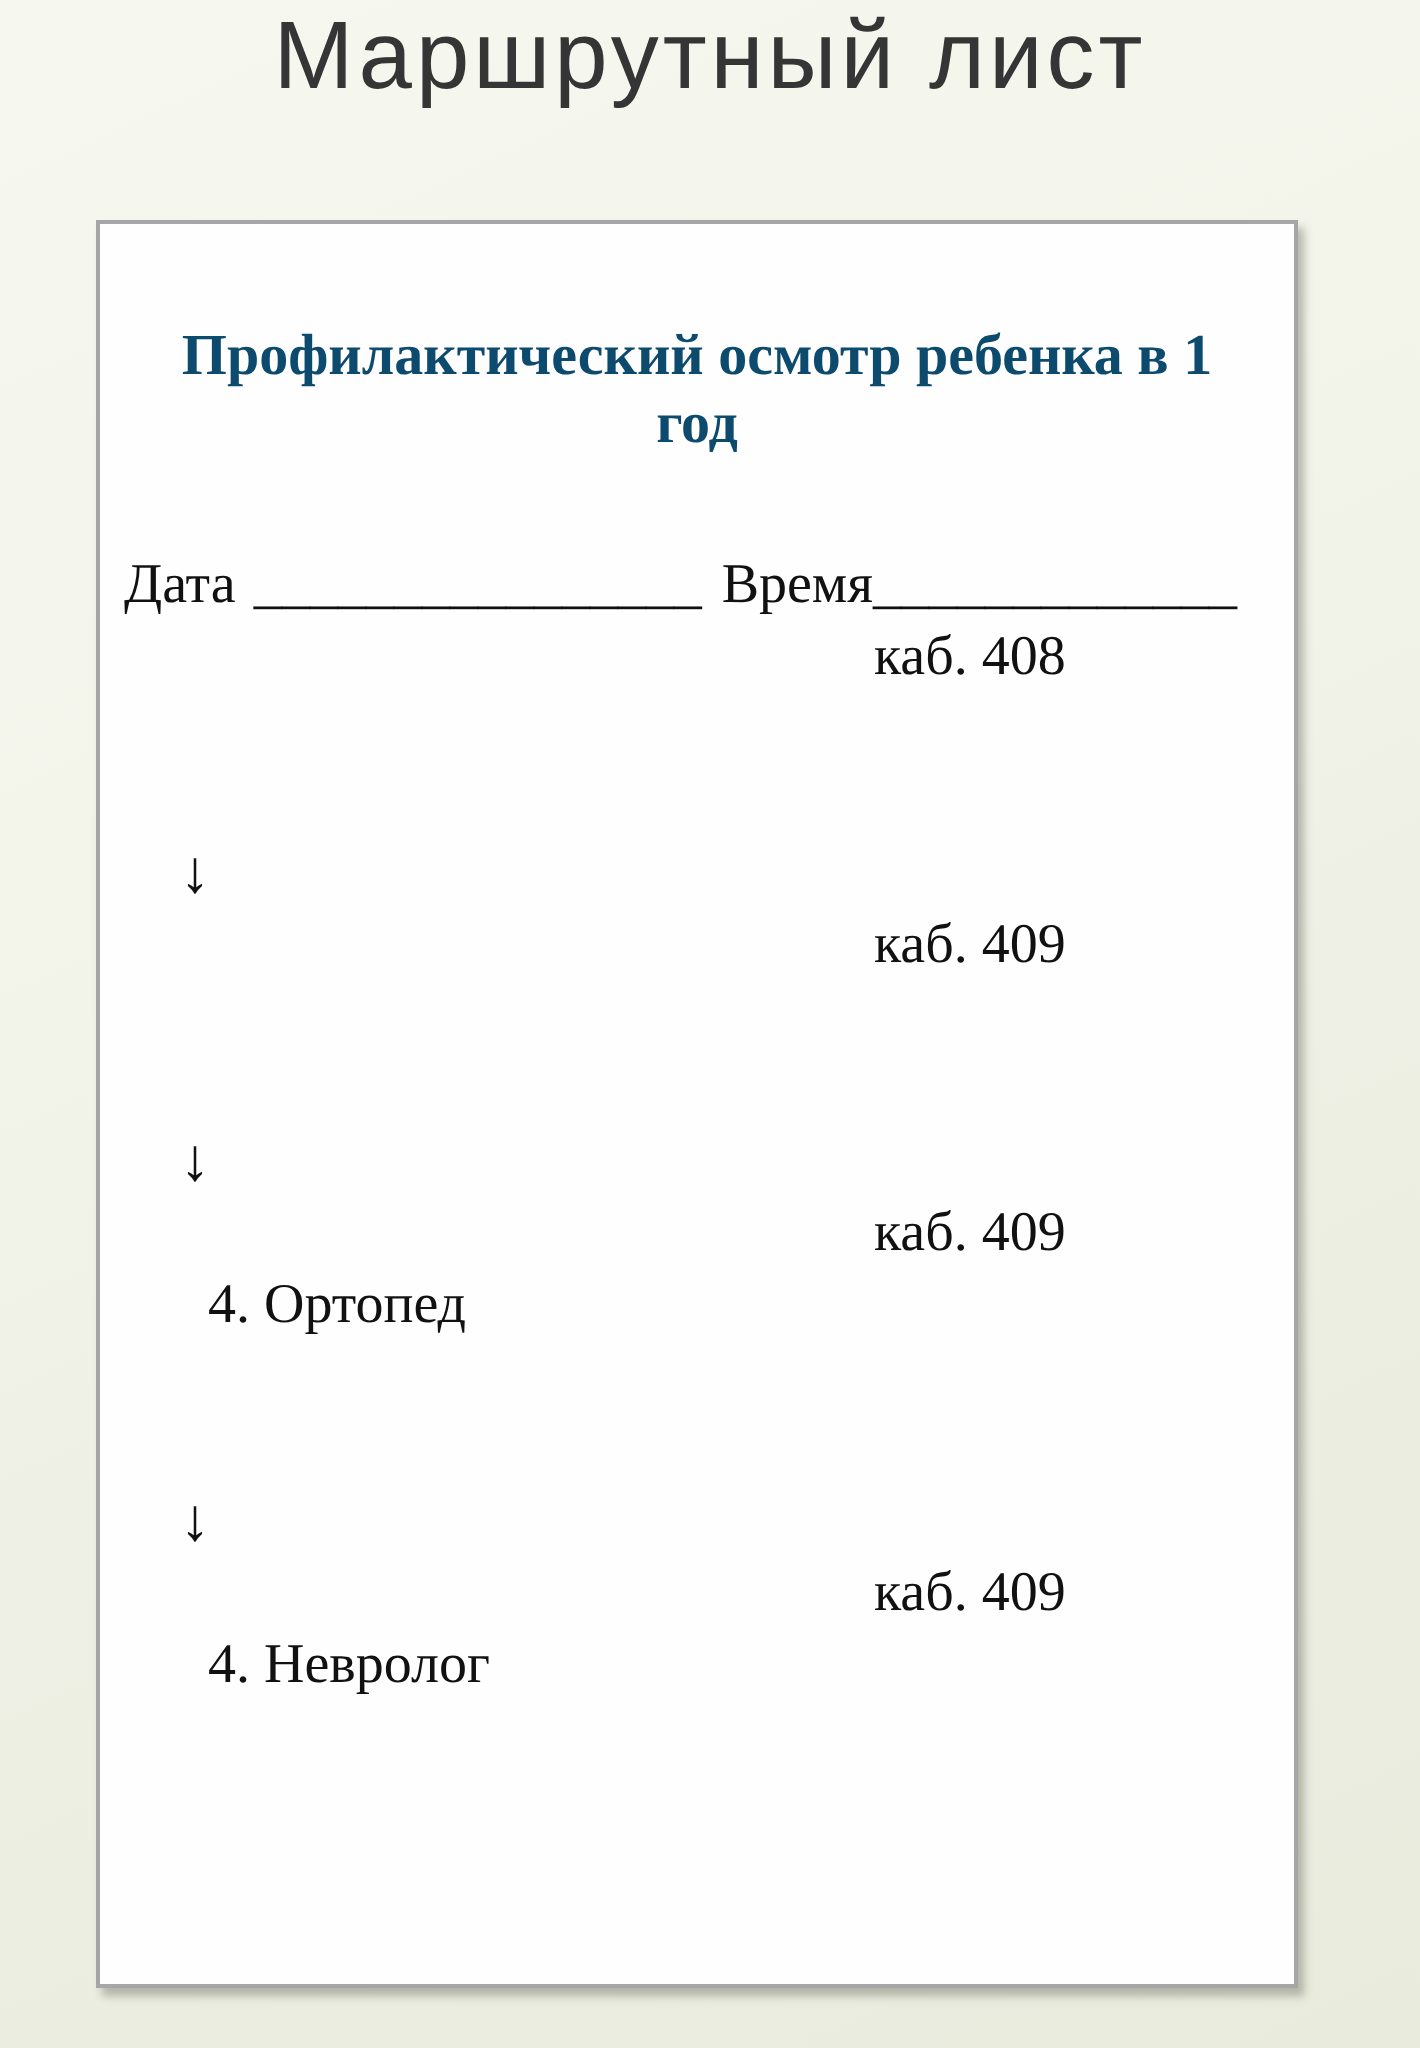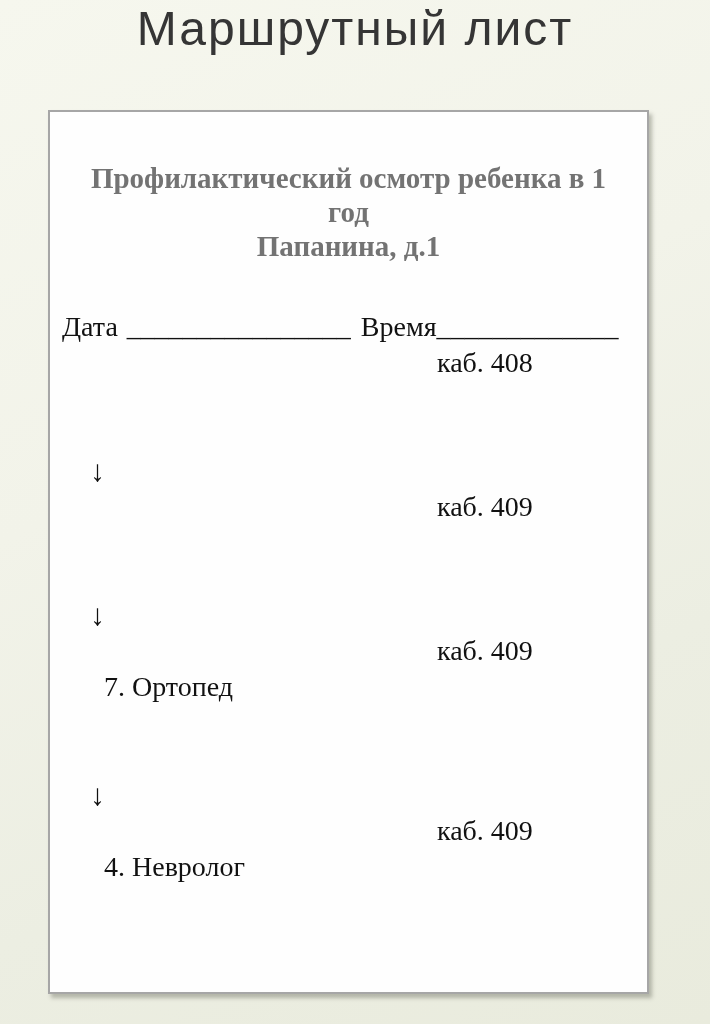--- a/index.html
+++ b/index.html
@@ -35,21 +35,21 @@
     background: #fefefe;
     border: 2px solid #a6a6a6;
     box-shadow: 3px 4px 4px rgba(110, 112, 100, 0.45);
   }
   .heading {
     margin-top: 49px;
     text-align: center;
     font-weight: bold;
     font-size: 29px;
     line-height: 34px;
-    color: #737373;
+    color: #0c4a6e;
   }
   .date-line {
     margin-top: 46px;
     padding: 0 8px 0 12px;
     font-size: 28px;
     line-height: 36px;
     color: #111;
     white-space: nowrap;
     overflow: hidden;
   }
@@ -82,41 +82,40 @@
 </head>
 <body>
 
 <h1 class="page-title">Маршрутный лист</h1>
 
 <div class="sheet">
 
   <div class="heading">
     <div>Профилактический осмотр ребенка в 1</div>
     <div>год</div>
-    <div>Папанина, д.1</div>
   </div>
 
   <div class="date-line">
     <span class="lbl date-label">Дата</span><span class="blank">________________</span><span class="lbl time-label">Время</span><span class="blank">_____________</span>
   </div>
 
   <div class="rows">
 
     <div class="row">
       <span class="cab">каб. 408</span>
     </div>
     <div class="arr">↓</div>
 
     <div class="row">
       <span class="cab">каб. 409</span>
     </div>
     <div class="arr">↓</div>
 
     <div class="row">
-      <span>7. Ортопед</span>
+      <span>4. Ортопед</span>
       <span class="cab">каб. 409</span>
     </div>
     <div class="arr">↓</div>
 
     <div class="row">
       <span>4. Невролог</span>
       <span class="cab">каб. 409</span>
     </div>
 
   </div>

